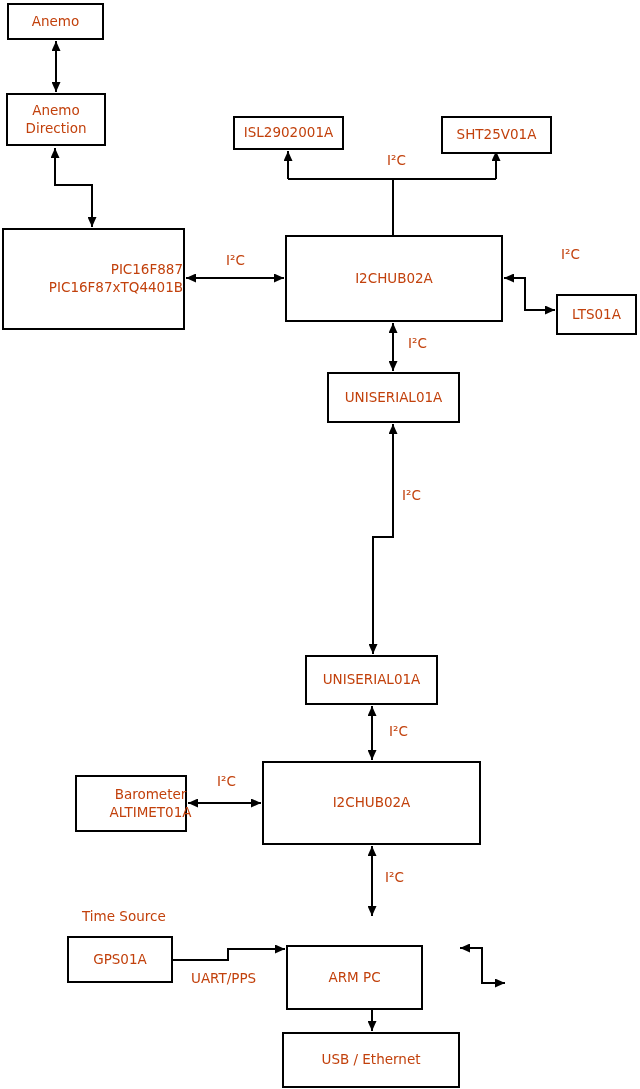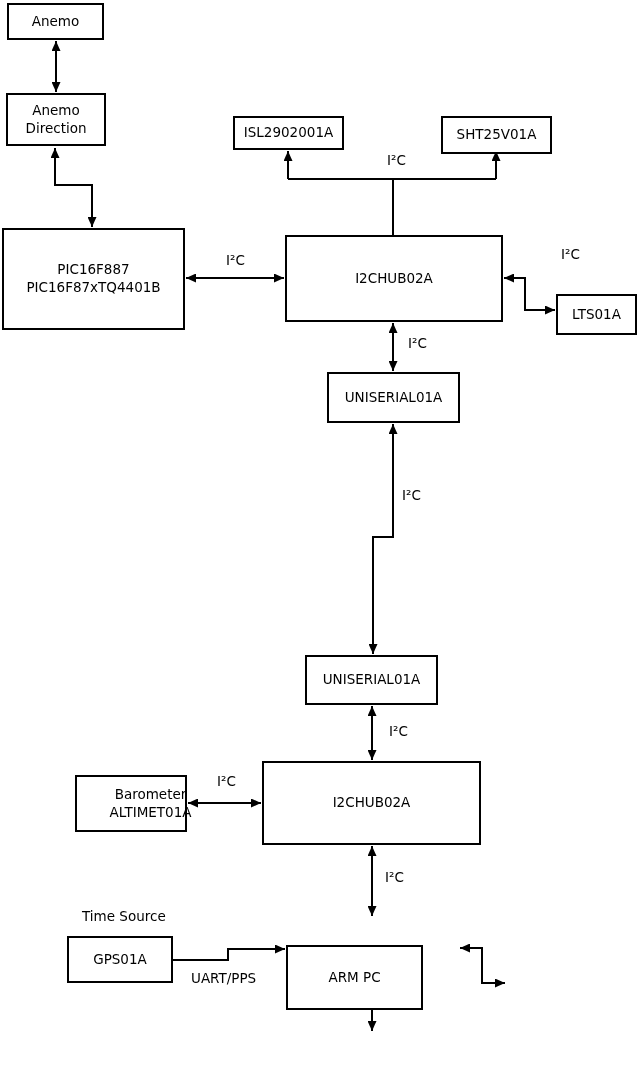--- a/index.html
+++ b/index.html
@@ -1,21 +1,21 @@
 <!DOCTYPE html>
 <html><head>
 <meta charset="utf-8">
 <style>
   html,body{margin:0;padding:0;background:#ffffff;}
   #canvas{
     position:relative;
     width:640px;height:1089px;
     background:#ffffff;
     font-family:"DejaVu Sans","Liberation Sans",sans-serif;
-    color:#000000;
+    color:#c2410c;
     overflow:hidden;
     text-decoration:underline;
   }
   .box{
     position:absolute;
     box-sizing:border-box;
     background:#ffffff;
     border:2px solid #000000;
     display:flex;
     flex-direction:column;
@@ -71,21 +71,21 @@
 
   <div class="box" style="left:7px;top:3px;width:97px;height:37px;">
     <span>Anemo</span>
   </div>
 
   <div class="box" style="left:6px;top:93px;width:100px;height:53px;">
     <span>Anemo</span>
     <span>Direction</span>
   </div>
 
-  <div class="box" style="left:2px;top:228px;width:183px;height:102px;">
+  <div class="box" style="left:2px;top:228px;width:183px;height:102px;align-items:flex-end;">
     <span>PIC16F887</span>
     <span>PIC16F87xTQ4401B</span>
   </div>
 
   <div class="box" style="left:233px;top:116px;width:111px;height:34px;">
     <span>ISL2902001A</span>
   </div>
 
   <div class="box" style="left:441px;top:116px;width:111px;height:38px;">
     <span>SHT25V01A</span>
@@ -118,20 +118,23 @@
 
   <div class="box" style="left:286px;top:945px;width:137px;height:65px;">
     <span>ARM PC</span>
   </div>
 
   <div class="box" style="left:67px;top:936px;width:106px;height:47px;">
     <span>GPS01A</span>
   </div>
 
 
+  <div class="box" style="left:282px;top:1032px;width:178px;height:56px;">
+    <span>USB / Ethernet</span>
+  </div>
 
   <div class="edge-label" style="left:226px;top:252px;">I²C</div>
   <div class="edge-label" style="left:387px;top:152px;">I²C</div>
   <div class="edge-label" style="left:561px;top:246px;">I²C</div>
   <div class="edge-label" style="left:408px;top:335px;">I²C</div>
   <div class="edge-label" style="left:402px;top:487px;">I²C</div>
   <div class="edge-label" style="left:389px;top:723px;">I²C</div>
   <div class="edge-label" style="left:217px;top:773px;">I²C</div>
   <div class="edge-label" style="left:385px;top:869px;">I²C</div>
   <div class="edge-label" style="left:82px;top:908px;">Time Source</div>

